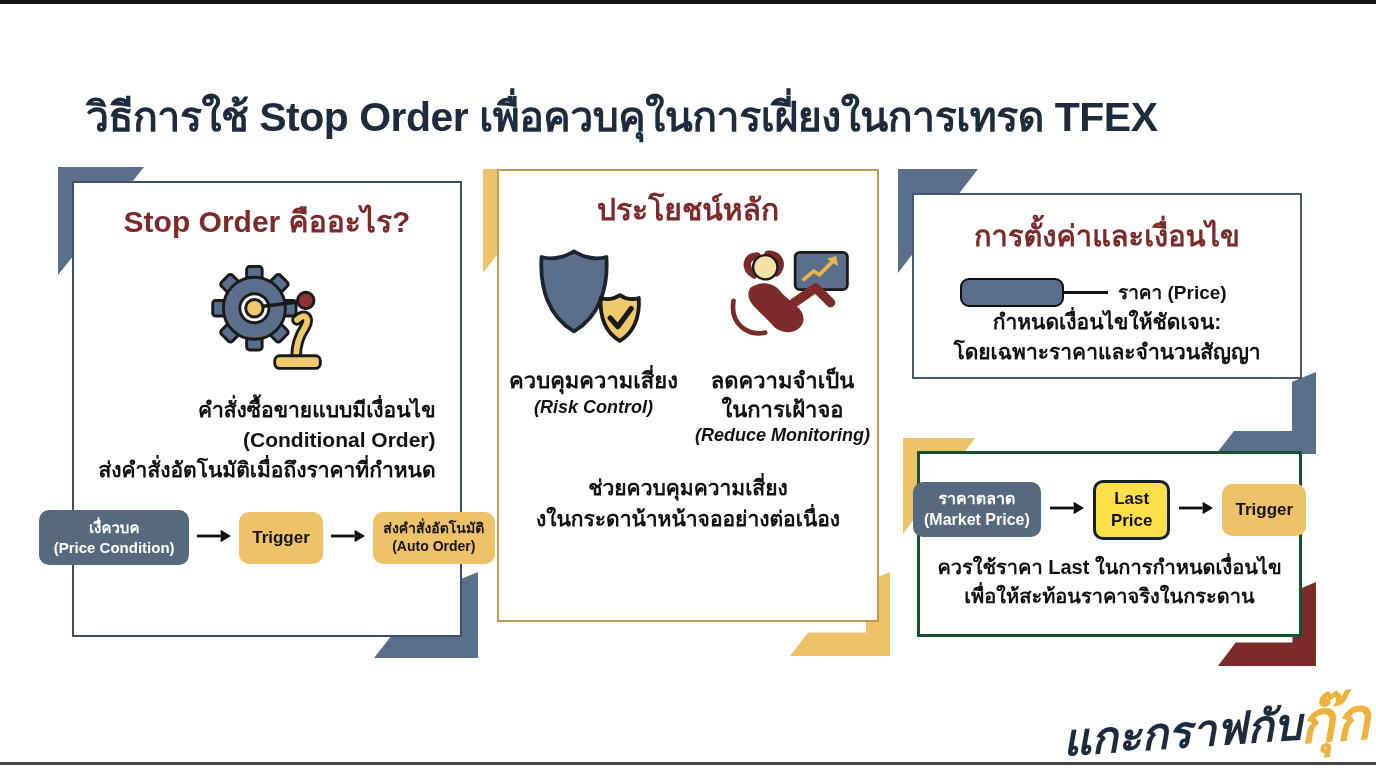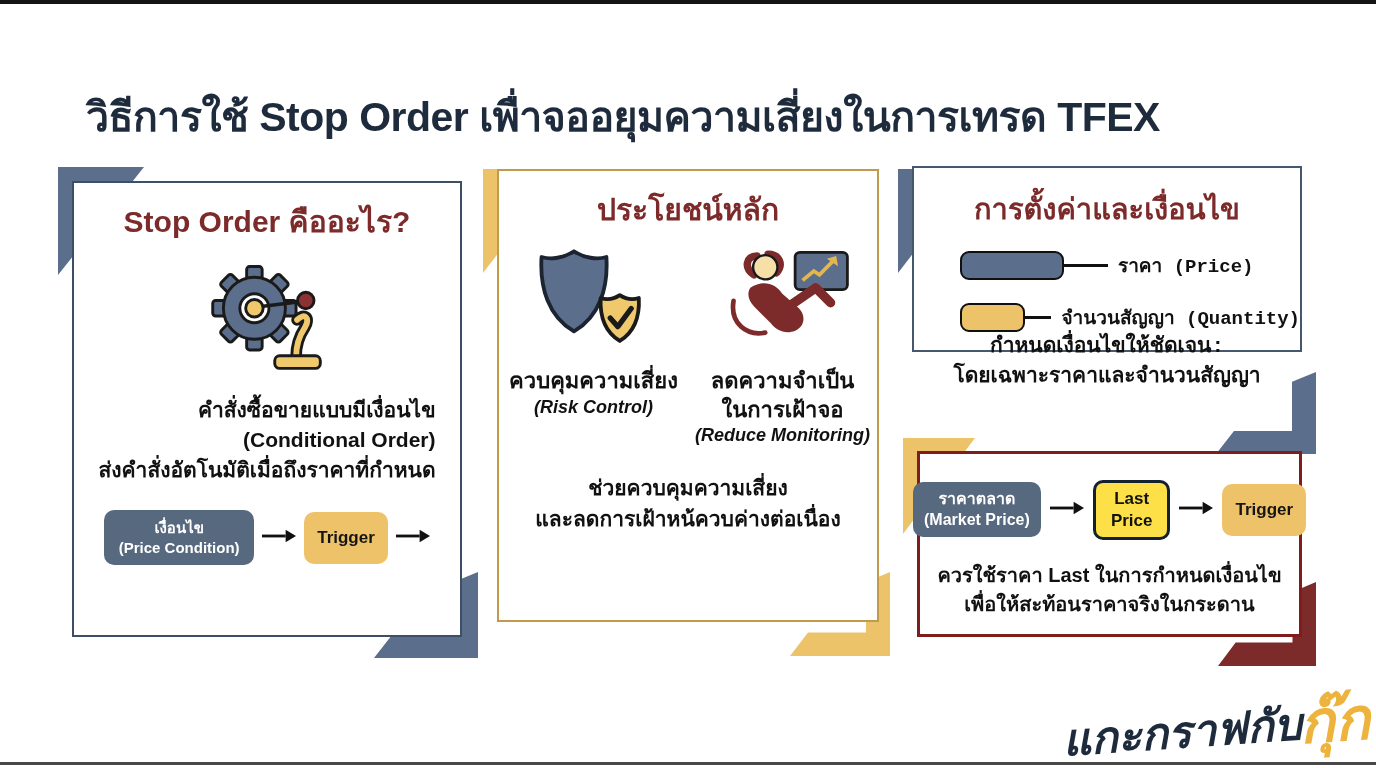--- a/index.html
+++ b/index.html
@@ -18,22 +18,22 @@
   
   .tri{position:absolute;z-index:1;clip-path:polygon(0 0,100% 0,0 100%);}
   .elbow{position:absolute;z-index:1;clip-path:polygon(0 100%,18% 72%,76% 72%,76% 12%,100% 0,100% 100%);}
   .slate-bg{background:#5b6e8c;}
   .gold-bg{background:#ecc368;}
   .maroon-bg{background:#7c2a2a;}
 
   .card{position:absolute;background:#fff;z-index:2;display:flex;flex-direction:column;align-items:center;box-sizing:border-box;}
   .card-what{left:72px;top:181px;width:390px;height:456px;border:2px solid #3c4f66;}
   .card-benefits{left:497px;top:169px;width:382px;height:453px;border:2px solid #c09b4e;}
-  .card-settings{left:912px;top:166px;width:390px;height:186px;border:2px solid #46586e;font-family:Liberation Mono, monospace;}
-  .card-last{left:917px;top:451px;width:385px;height:186px;border:3px solid #7f1d1d;gap:8px;}
+  .card-settings{left:912px;top:193px;width:390px;height:186px;border:2px solid #46586e;}
+  .card-last{left:917px;top:451px;width:385px;height:186px;border:3px solid #14532d;}
 
   .panel-header{font-size:30px;font-weight:800;color:#7c2a2a;margin-top:15px;white-space:nowrap;}
   .card-settings .panel-header{margin-top:18px;font-size:29px;}
 
   .desc{margin-top:14px;text-align:right;font-size:21px;font-weight:700;line-height:1.42;color:#111;}
   .flow-row{display:flex;align-items:center;justify-content:center;gap:8px;margin-top:26px;}
   .flow-box{border-radius:10px;text-align:center;font-weight:700;line-height:1.28;box-sizing:border-box;}
   .box-cond{background:#57697f;color:#fff;font-size:15px;padding:8px 8px;width:150px;}
   .box-trigger{background:#eec269;color:#151515;font-size:17px;font-weight:800;padding:15px 13px;}
   .box-auto{background:#eec269;color:#151515;font-size:14px;font-weight:800;padding:8px 8px;width:122px;}
@@ -64,21 +64,21 @@
   }
   .logo .accent{font-size:58px;color:#eeb33c;position:relative;top:4px;left:-2px;}
 </style>
 </head>
 <body>
 
 <div class="stage">
   <div class="edge-top"></div>
   <div class="edge-bottom"></div>
 
-  <div class="title">วิธีการใช้ Stop Order เพื่าจออยุมความเสี่ยงในการเทรด TFEX</div>
+  <div class="title">วิธีการใช้ Stop Order เพื่อควบคุในการเฝี่ยงในการเทรด TFEX</div>
 
   <div class="tri slate-bg" style="left:58px;top:167px;width:86px;height:108px;"></div>
   <div class="elbow slate-bg" style="left:374px;top:572px;width:104px;height:86px;"></div>
   <div class="tri gold-bg" style="left:483px;top:169px;width:80px;height:104px;"></div>
   <div class="elbow gold-bg" style="left:790px;top:572px;width:100px;height:84px;"></div>
   <div class="tri slate-bg" style="left:898px;top:169px;width:80px;height:104px;"></div>
   <div class="elbow slate-bg" style="left:1216px;top:372px;width:100px;height:82px;"></div>
   <div class="tri gold-bg" style="left:903px;top:438px;width:72px;height:96px;"></div>
   <div class="elbow maroon-bg" style="left:1218px;top:582px;width:98px;height:84px;"></div>
 
@@ -109,36 +109,40 @@
     </span>
 
     <div class="desc">
       <div>คำสั่งซื้อขายแบบมีเงื่อนไข</div>
       <div>(Conditional Order)</div>
       <div>ส่งคำสั่งอัตโนมัติเมื่อถึงราคาที่กำหนด</div>
     </div>
 
     <div class="flow-row">
       <div class="flow-box box-cond">
-        <div>เงื่อนไข</div>
+        <div>เงื่ควบค</div>
         <div>(Price Condition)</div>
       </div>
       <span class="arrow-svg">
         <svg width="34" height="16" viewBox="0 0 36 16">
             <line x1="0" y1="8" x2="25" y2="8" stroke="#101010" stroke-width="3"></line>
             <polygon points="25,1.5 36,8 25,14.5" fill="#101010"></polygon>
           </svg>
       </span>
       <div class="flow-box box-trigger">Trigger</div>
       <span class="arrow-svg">
         <svg width="34" height="16" viewBox="0 0 36 16">
             <line x1="0" y1="8" x2="25" y2="8" stroke="#101010" stroke-width="3"></line>
             <polygon points="25,1.5 36,8 25,14.5" fill="#101010"></polygon>
           </svg>
       </span>
+      <div class="flow-box box-auto">
+        <div>ส่งคำสั่งอัตโนมัติ</div>
+        <div>(Auto Order)</div>
+      </div>
     </div>
   </div>
 
   <div class="card card-benefits">
     <div class="panel-header">ประโยชน์หลัก</div>
 
     <div class="benefit-items">
       <div class="benefit-item">
         <span>
           <svg width="124" height="108" viewBox="0 0 130 112">
@@ -168,38 +172,33 @@
         <div class="benefit-label">
           <div>ลดความจำเป็น</div>
           <div>ในการเฝ้าจอ</div>
         </div>
         <div class="benefit-sub">(Reduce Monitoring)</div>
       </div>
     </div>
 
     <div class="summary">
       <div>ช่วยควบคุมความเสี่ยง</div>
-      <div>และลดการเฝ้าหน้ควบค่างต่อเนื่อง</div>
+      <div>งในกระดาน้าหน้าจออย่างต่อเนื่อง</div>
     </div>
   </div>
 
   <div class="card card-settings">
     <div class="panel-header">การตั้งค่าและเงื่อนไข</div>
 
     <div class="legend">
       <div class="legend-row">
         <div class="legend-bar slate-bg"></div>
         <div class="legend-line"></div>
         <div class="legend-label">ราคา (Price)</div>
       </div>
-      <div class="legend-row">
-        <div class="legend-bar gold-bg"></div>
-        <div class="legend-line"></div>
-        <div class="legend-label">จำนวนสัญญา (Quantity)</div>
-      </div>
     </div>
 
     <div class="settings-note">
       <div>กำหนดเงื่อนไขให้ชัดเจน:</div>
       <div>โดยเฉพาะราคาและจำนวนสัญญา</div>
     </div>
   </div>
 
   <div class="card card-last">
     <div class="last-flow">

